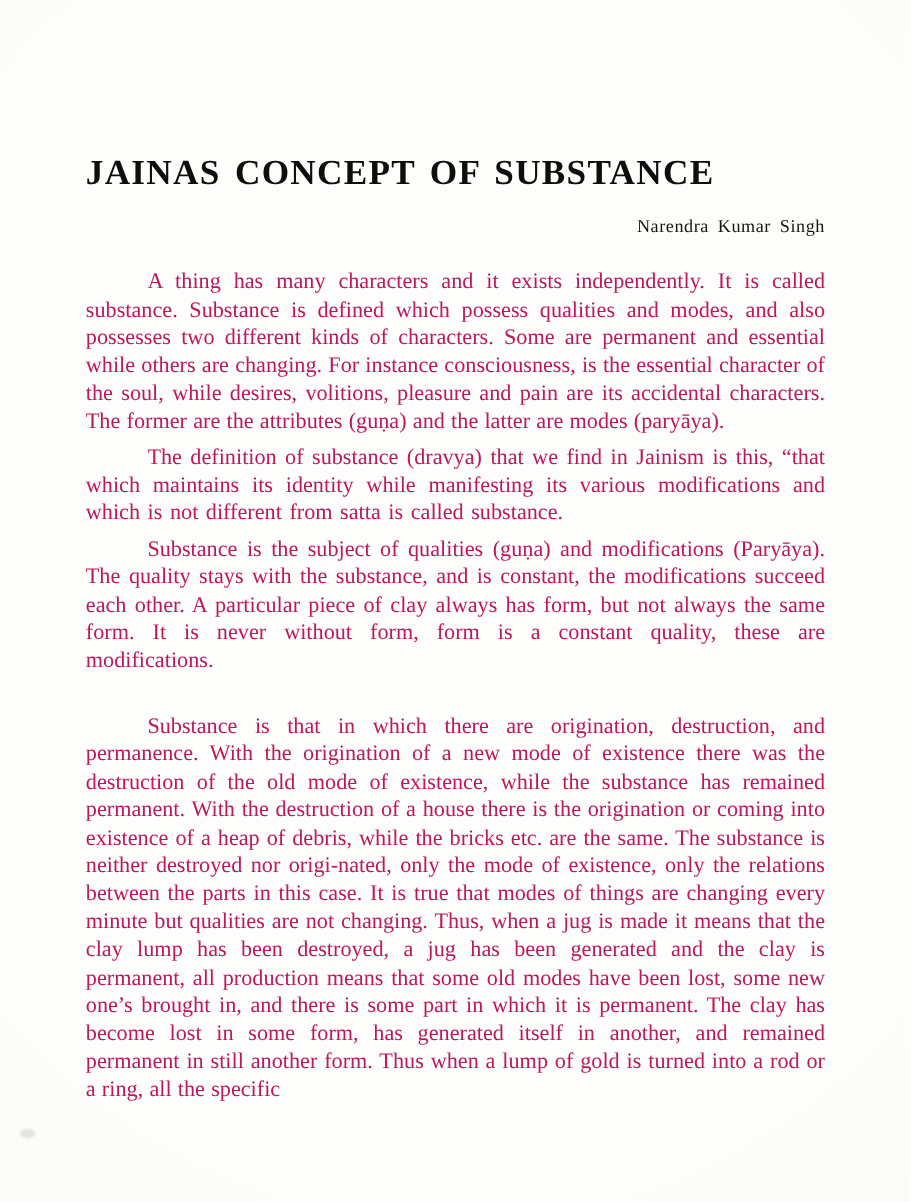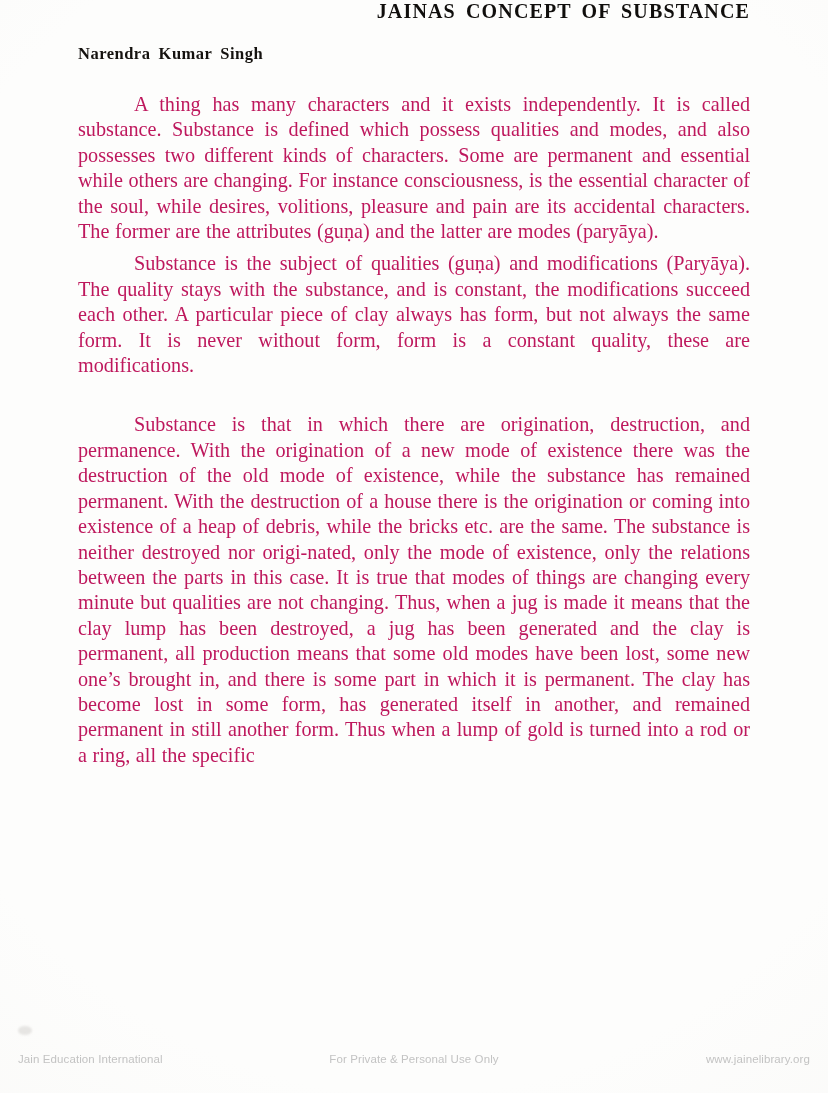--- a/index.html
+++ b/index.html
@@ -47,35 +47,36 @@
   .content {
     position: absolute;
     left: 78px;
     top: 0;
     width: 672px;
     z-index: 4;
   }
 
   .doc-title {
     margin: 0;
-    text-align: right;
-    font-size: 20px;
+    padding-top: 139px;
+    text-align: left;
+    font-size: 32px;
     font-weight: 700;
     letter-spacing: 1.15px;
     word-spacing: 4px;
     line-height: 1.1;
     color: #100e0c;
   }
 
   .doc-author {
     margin: 0;
     padding-top: 22px;
-    text-align: left;
+    text-align: right;
     font-size: 16.5px;
-    font-weight: 700;
+    font-weight: 400;
     letter-spacing: 0.5px;
     word-spacing: 3.5px;
     color: #15120f;
   }
 
   .body-text {
     padding-top: 28px;
   }
 
   p.para {
@@ -138,25 +139,21 @@
   <div class="scan-smudge"></div>
 
   <div class="content">
 
     <h1 class="doc-title">JAINAS  CONCEPT  OF  SUBSTANCE</h1>
 
     <div class="doc-author">Narendra  Kumar  Singh</div>
 
     <div class="body-text">
       <p class="para">A thing has  many  characters  and  it  exists independently.   It is called substance.  Substance is defined which possess qualities and modes, and also possesses two different kinds of characters.  Some are permanent and essential while others are changing.   For  instance  consciousness,  is the essential character of the soul,  while desires,  volitions,  pleasure  and pain are its accidental characters.   The former are the  attributes (guṇa) and the latter are modes (paryāya).</p>
+      <p class="para loose">The definition of substance (dravya)  that  we  find  in  Jainism  is this, “that which  maintains  its  identity  while  manifesting  its  various modifications and which is not different from satta is called substance.</p>
       <p class="para loose">Substance  is  the  subject  of  qualities  (guṇa)  and  modifications (Paryāya). The quality stays  with  the  substance,  and is  constant,  the modifications succeed each other.   A particular piece of clay  always  has form, but not always the same  form.   It  is  never  without  form,  form is a constant quality, these are modifications.</p>
       <p class="para">Substance is that in which there are  origination,  destruction,  and permanence.  With the  origination  of a  new  mode of  existence  there was the destruction of  the old  mode  of  existence,  while  the  substance has remained permanent.  With the destruction of a  house  there is  the origination  or  coming  into  existence  of a  heap of  debris,  while  the bricks etc. are the same.   The substance is  neither  destroyed nor  origi-nated, only the mode of existence, only the relations  between  the  parts in this case.   It is true that modes of things are  changing every  minute but qualities are not changing.   Thus, when a jug is made it  means that the clay lump has been destroyed,  a jug  has  been  generated  and  the clay is permanent, all production means that some old  modes have  been lost, some new one’s  brought in,  and there is  some  part in  which  it is permanent.   The clay has  become  lost  in  some  form,  has  generated itself in another, and remained  permanent in still  another  form.   Thus when a lump of  gold is  turned  into a  rod  or a  ring,  all  the  specific</p>
     </div>
 
   </div>
 
-  <div class="footer">
-    <span class="f-left">Jain Education International</span>
-    <span class="f-center">For Private &amp; Personal Use Only</span>
-    <span class="f-right">www.jainelibrary.org</span>
-  </div>
 
 </div>
 
 </body></html>

